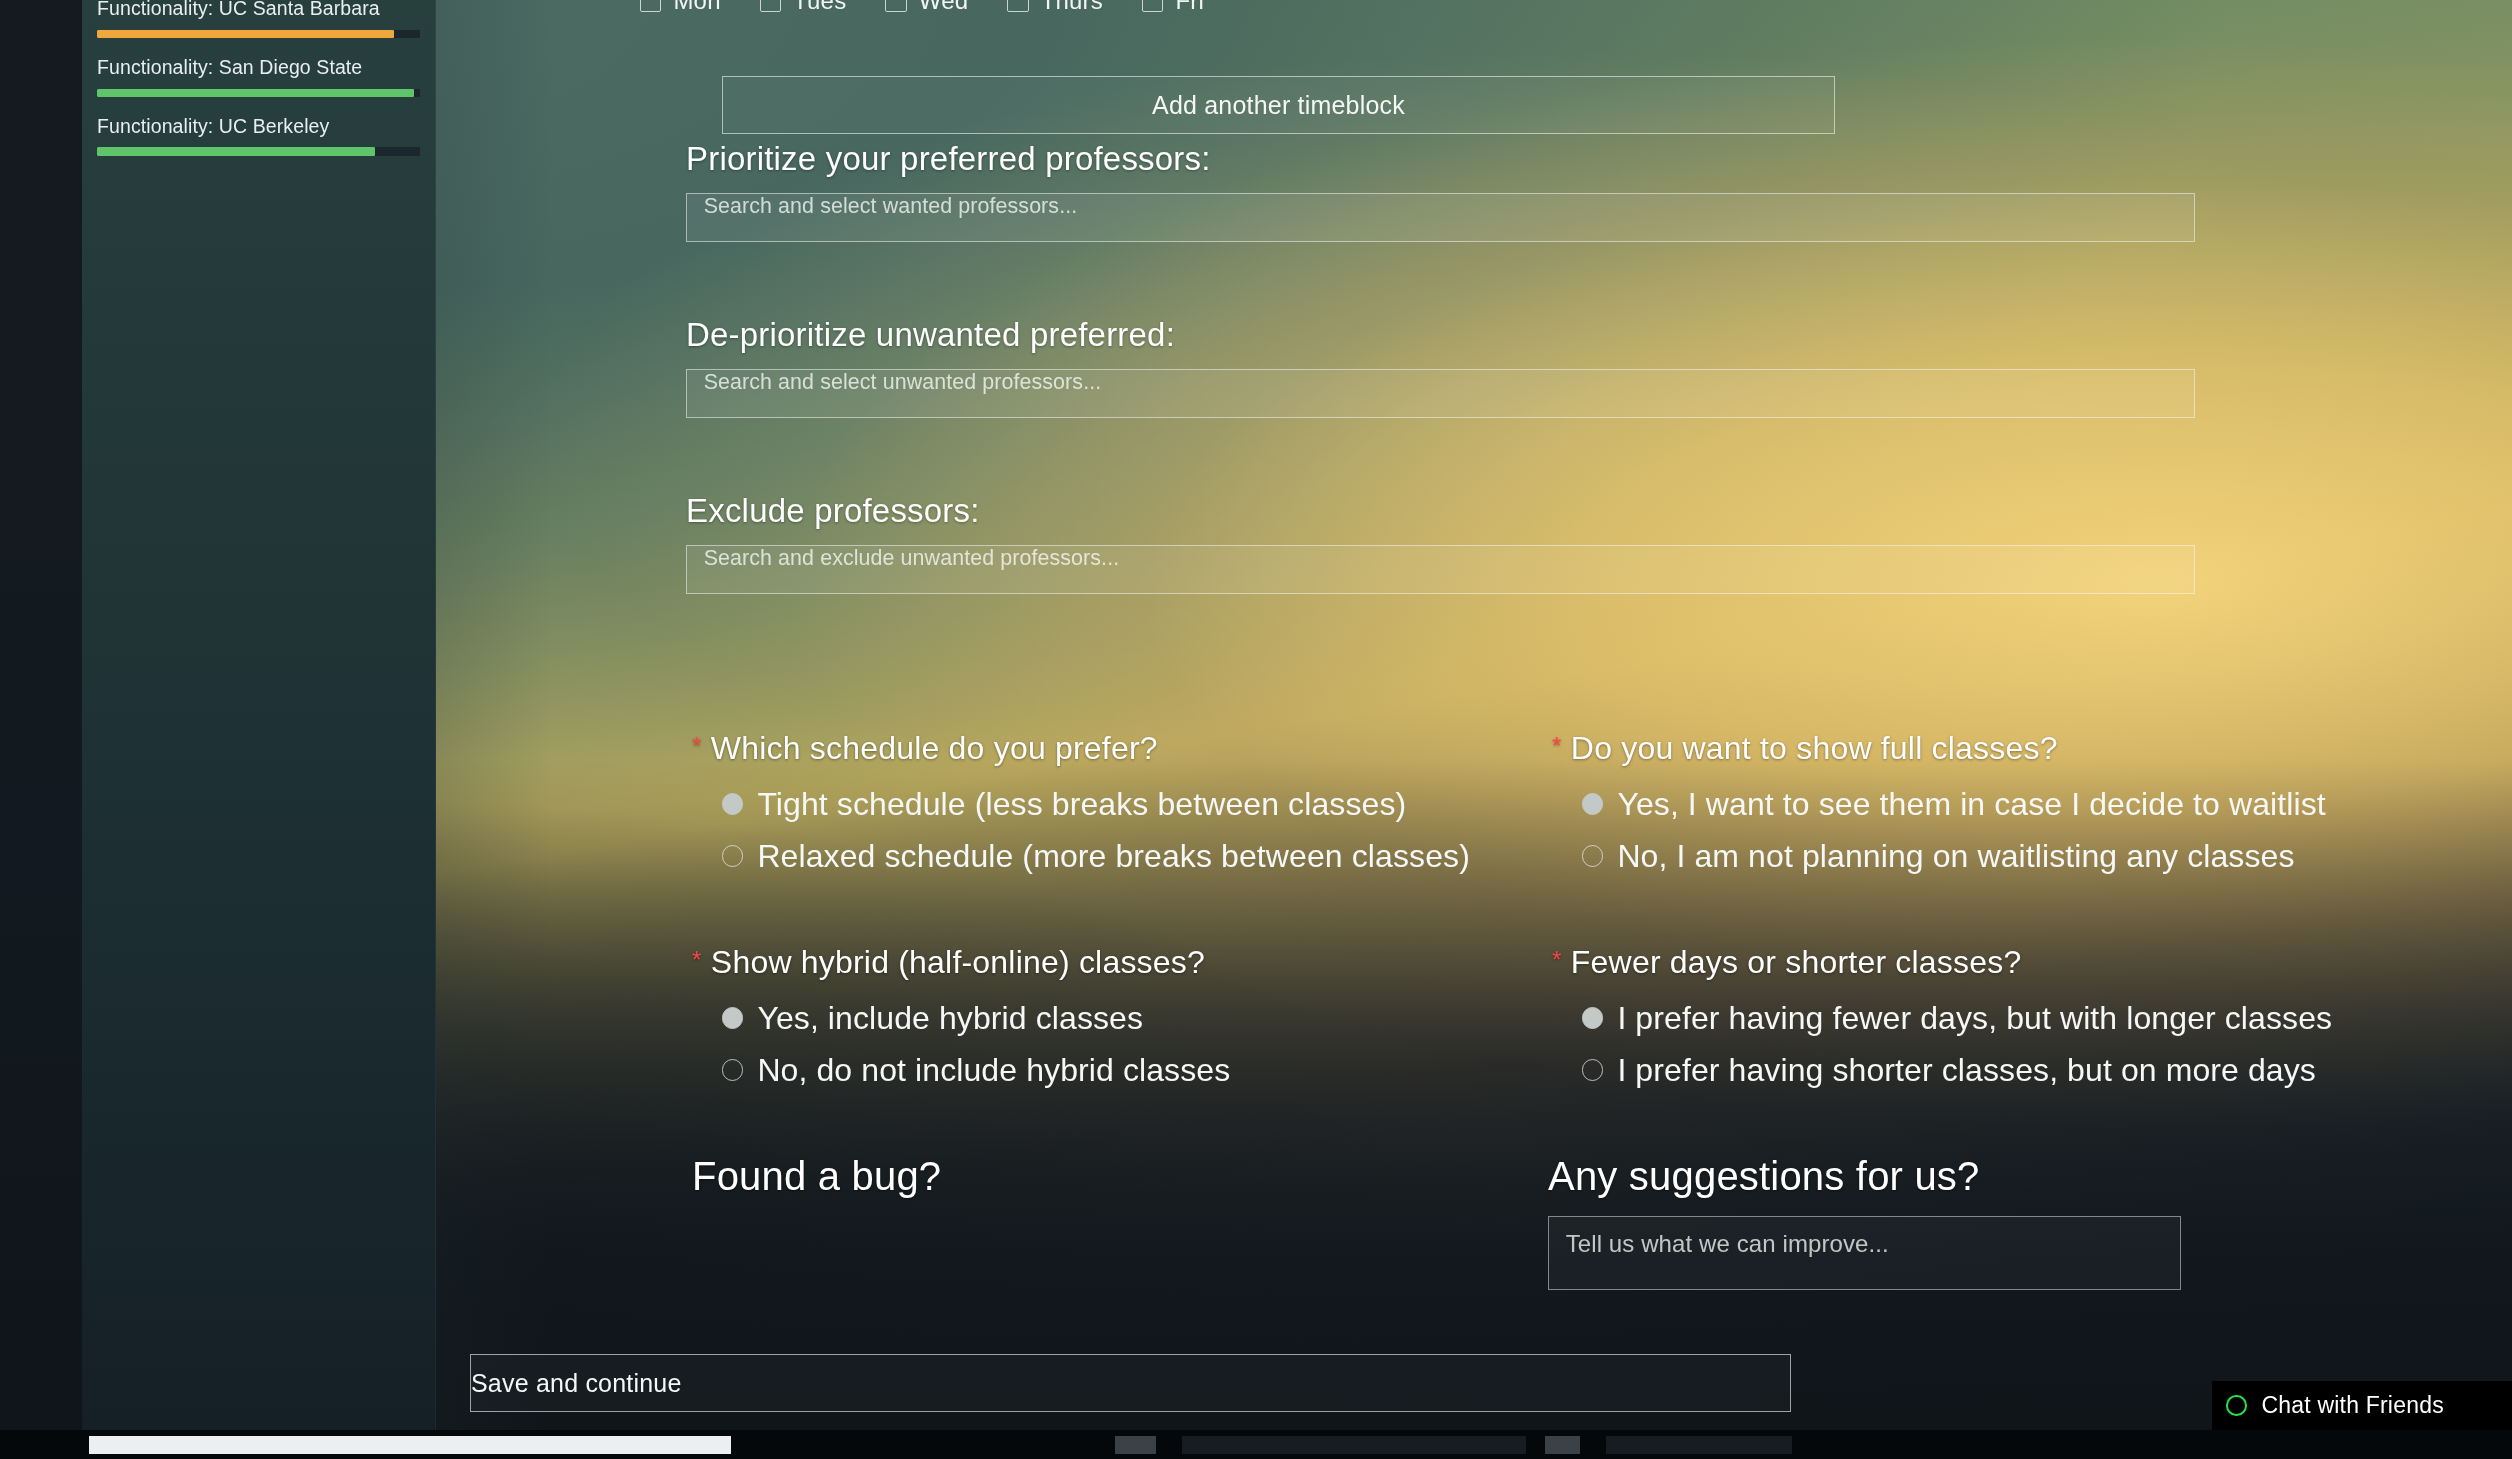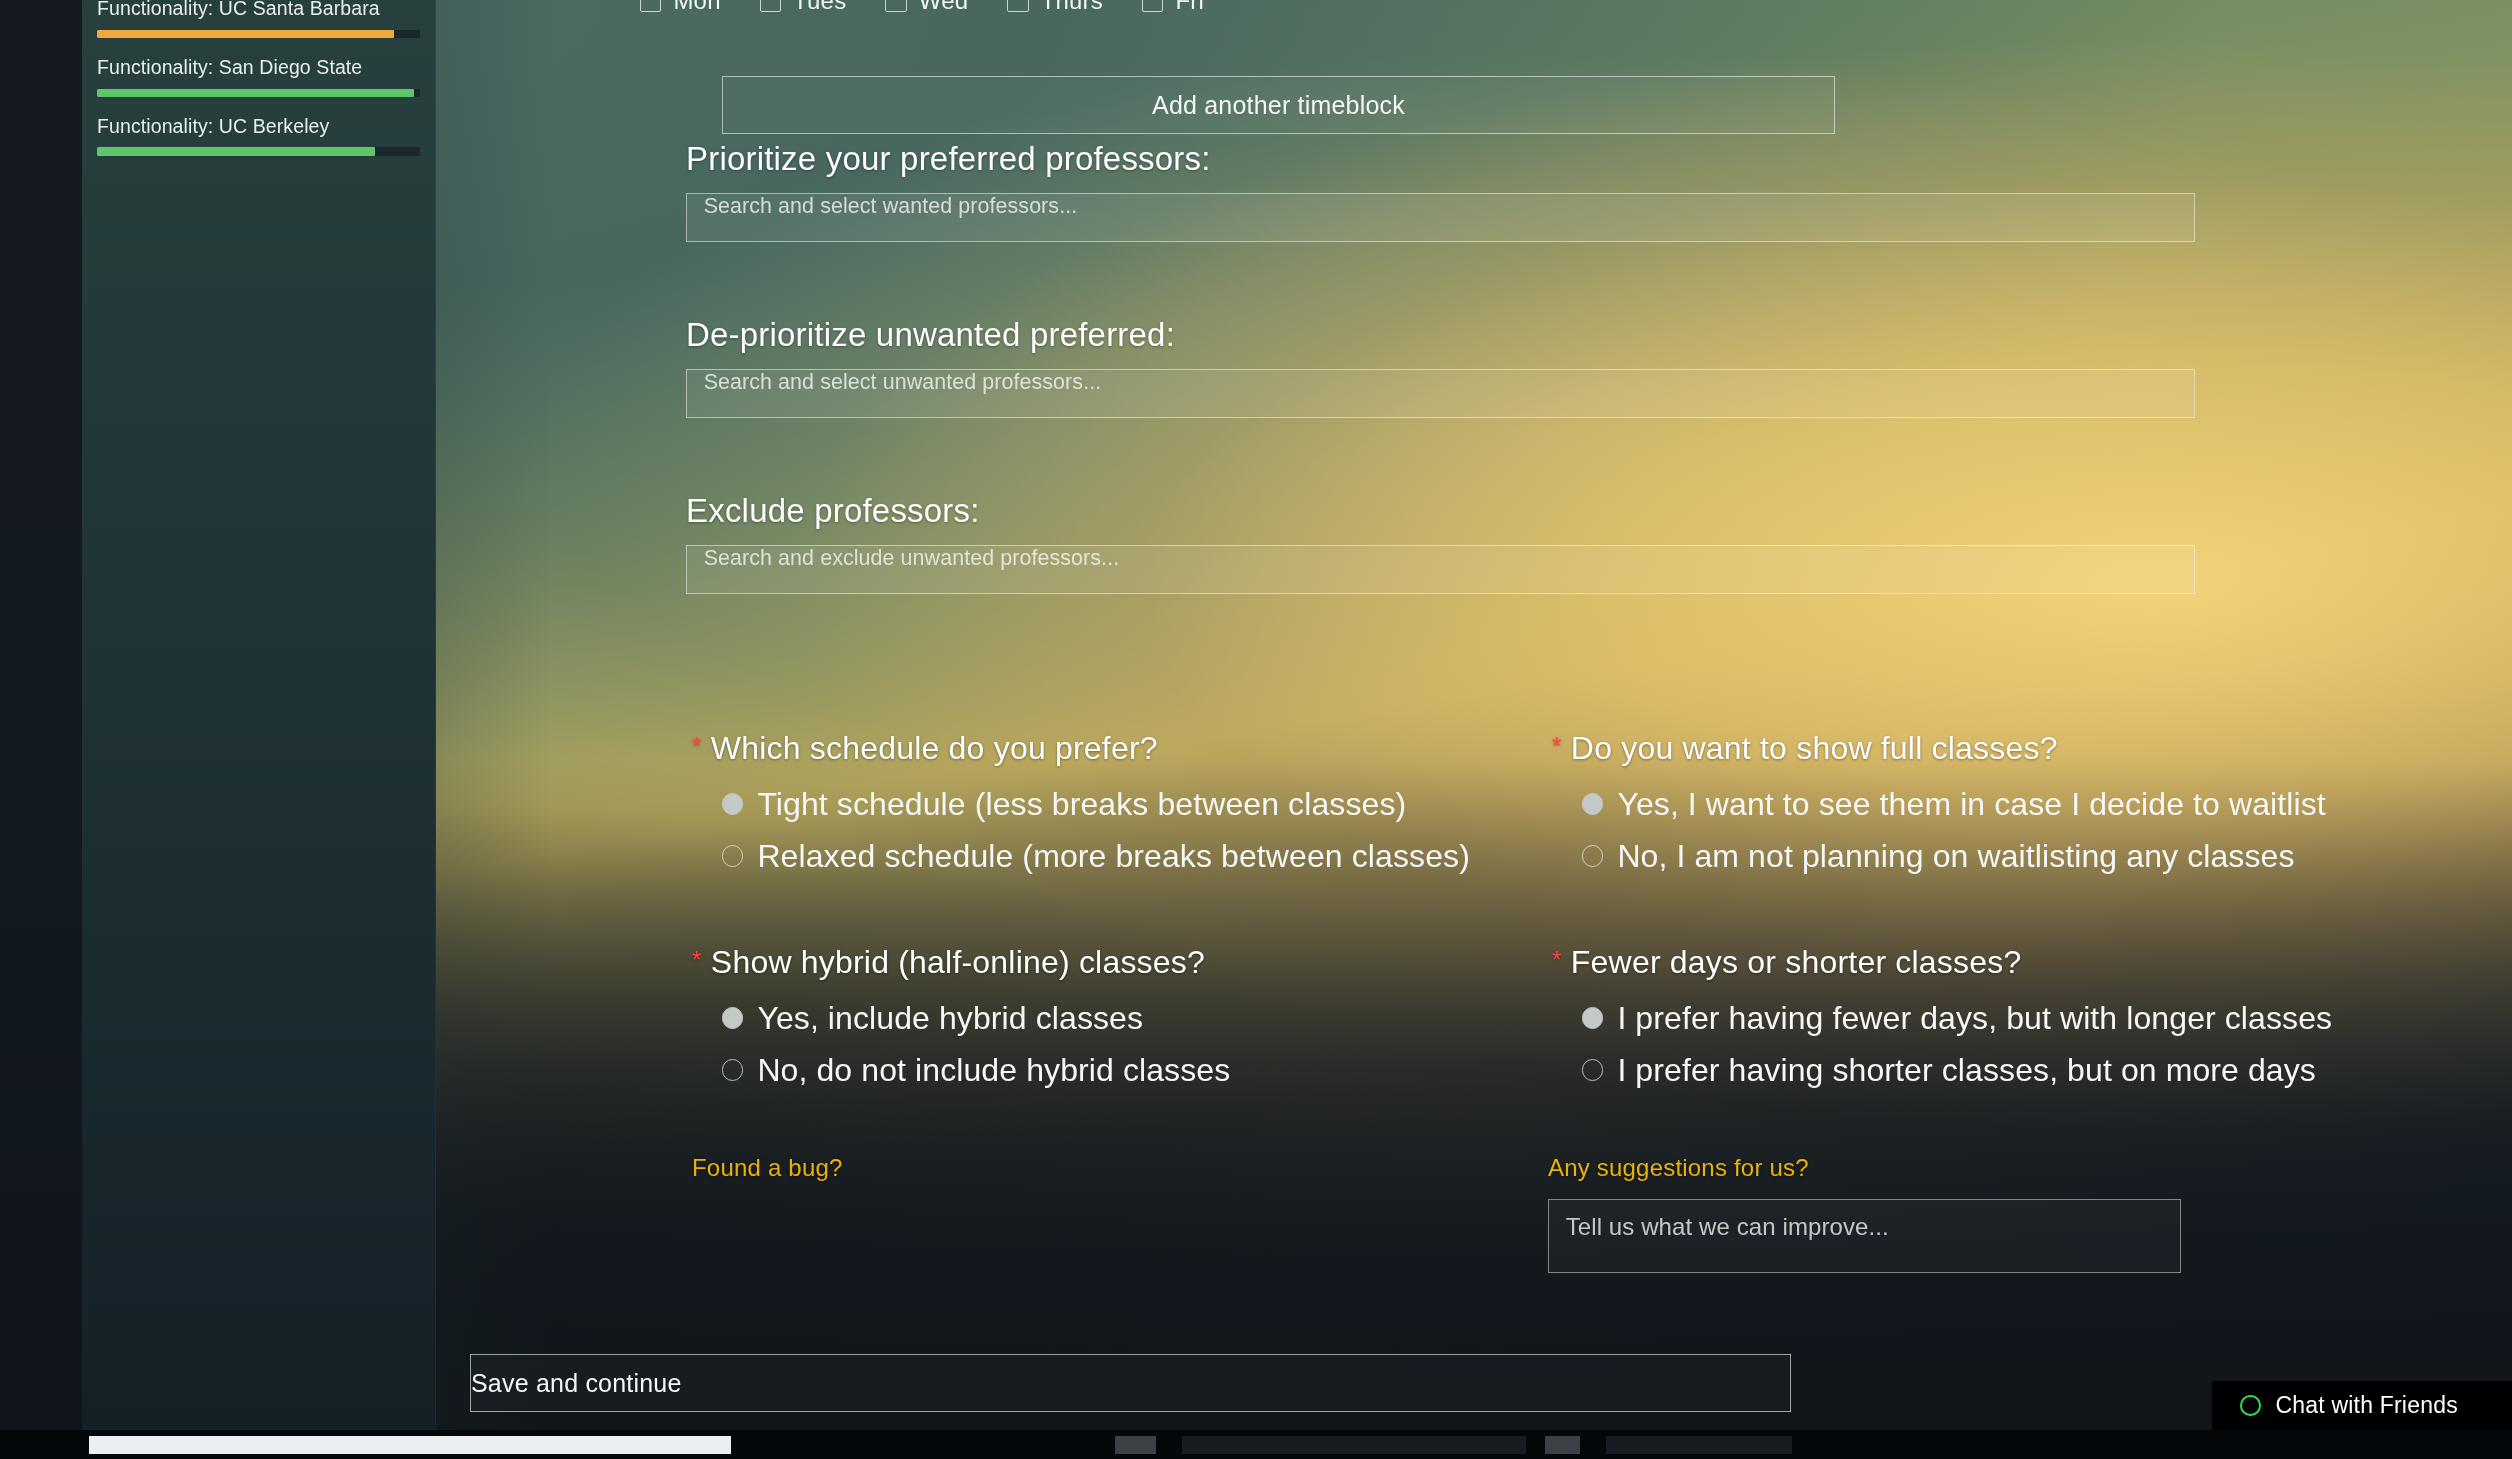--- a/index.html
+++ b/index.html
@@ -216,22 +216,22 @@
   .opt-label {
     font-size: 32px;
     color: #f5f8f6;
     letter-spacing: 0.1px;
     white-space: nowrap;
   }
 
   
   .fb { position: absolute; }
   .fb-title {
-    font-size: 24px;
-    color: #eab308;
+    font-size: 40px;
+    color: #ffffff;
     letter-spacing: 0.2px;
     text-shadow: 0 0.9px 2.8px rgba(0,0,0,0.4);
   }
   .fb-area {
     margin-top: 16.7px;
     width: 633px;
     height: 74px;
     border: 0.9px solid rgba(225,232,228,0.52);
     background: rgba(255,255,255,0.035);
     padding: 13px 16.7px;
@@ -260,21 +260,21 @@
   }
 
   
   .chat-widget {
     position: absolute;
     right: 0; bottom: 30px;
     width: 300px; height: 49px;
     background: #000000;
     display: flex;
     align-items: center;
-    padding-left: 28px;
+    padding-left: 14px;
     z-index: 20;
     cursor: pointer;
   }
   .chat-ring {
     width: 20.5px; height: 20.5px;
     border-radius: 50%;
     border: 2.8px solid #27e04a;
     margin-right: 15px;
     flex: none;
   }

